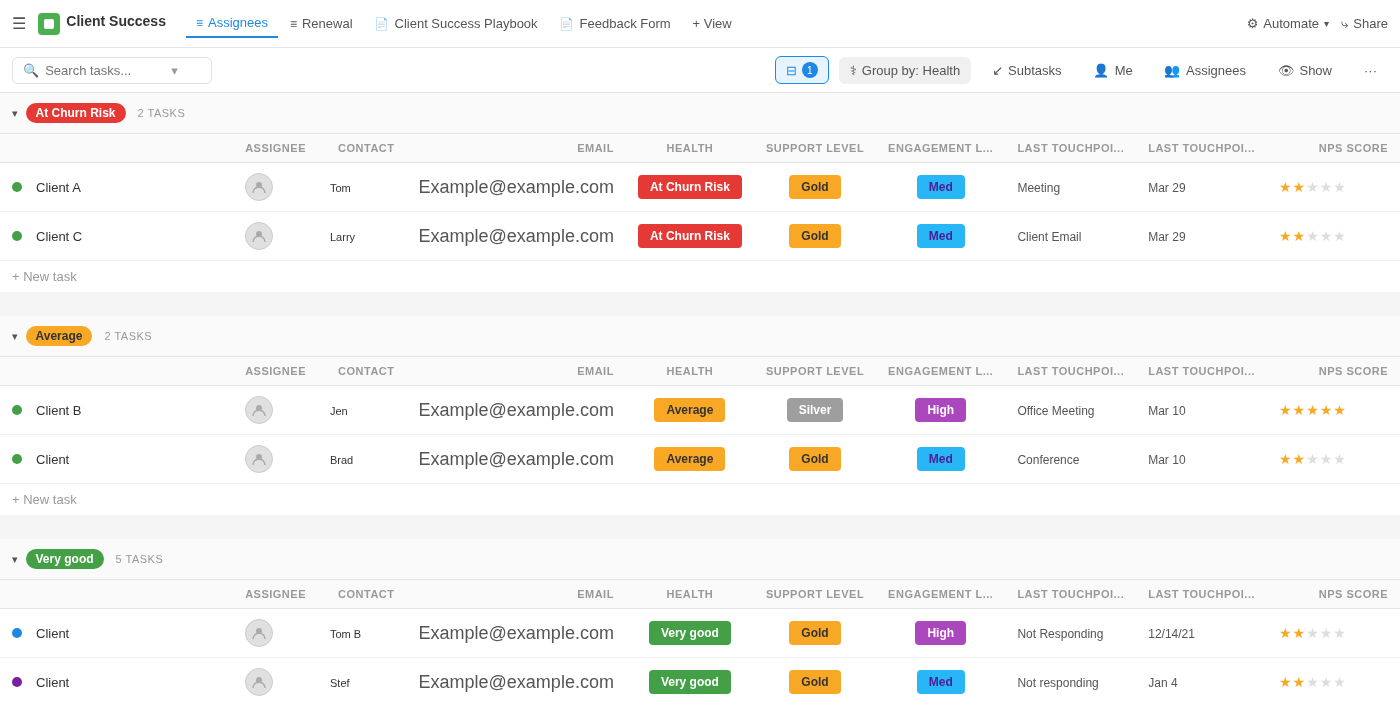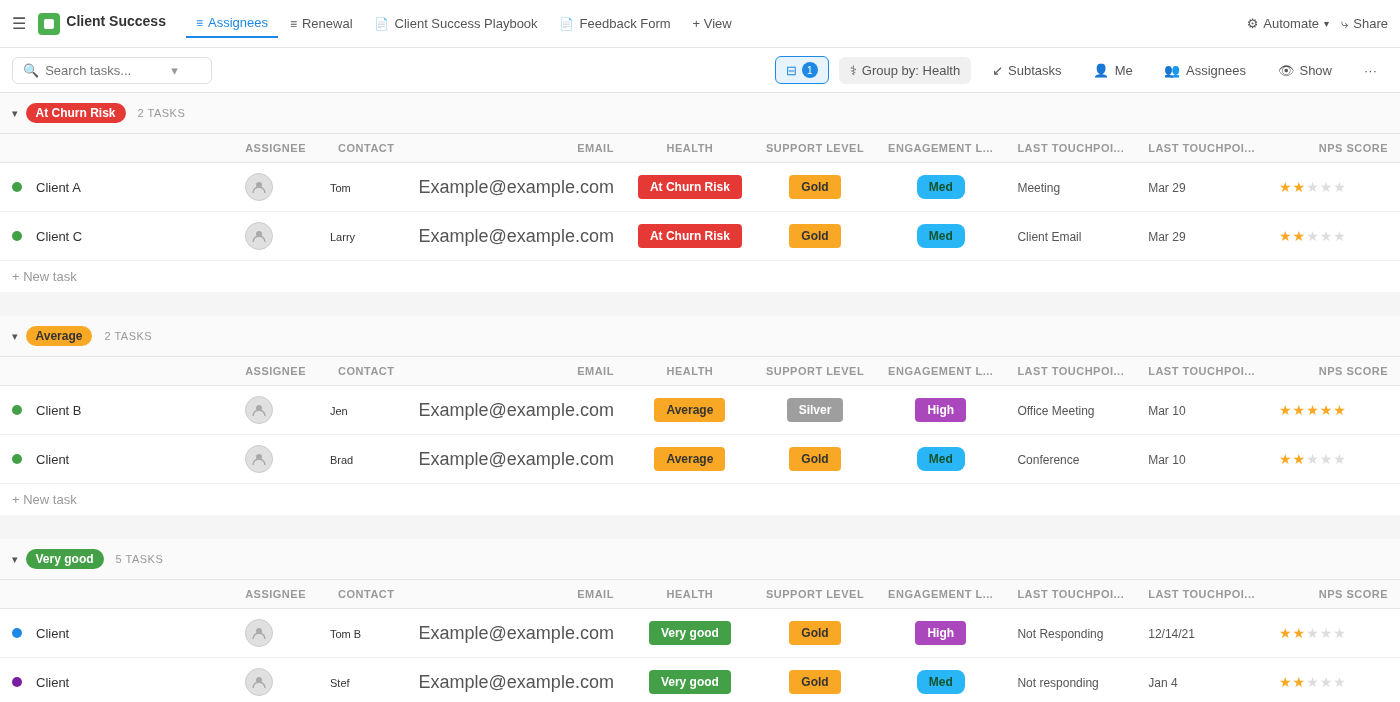--- a/index.html
+++ b/index.html
@@ -67,21 +67,21 @@
 
     
     .badge-cell { text-align: center; }
     .status-badge { padding: 5px 12px; border-radius: 4px; font-size: 12px; font-weight: 600; color: #fff; display: inline-block; white-space: nowrap; }
     .health-churn { background: #e53935; }
     .health-average { background: #f9a825; color: #333; }
     .health-verygood { background: #43a047; }
     .support-gold { background: #f9a825; color: #333; }
     .support-silver { background: #9e9e9e; }
     .engagement-high { background: #ab47bc; }
-    .engagement-med { background: #29b6f6; color: #14532d; border-radius: 8px; }
+    .engagement-med { background: #29b6f6; color: #4c1d95; }
 
     .touchpoint-text { font-size: 12px; color: #555; }
     .date-text { font-size: 12px; color: #555; }
 
     
     .stars { display: flex; gap: 1px; }
     .star { font-size: 14px; }
     .star-full { color: #f9a825; }
     .star-empty { color: #ddd; }
 

